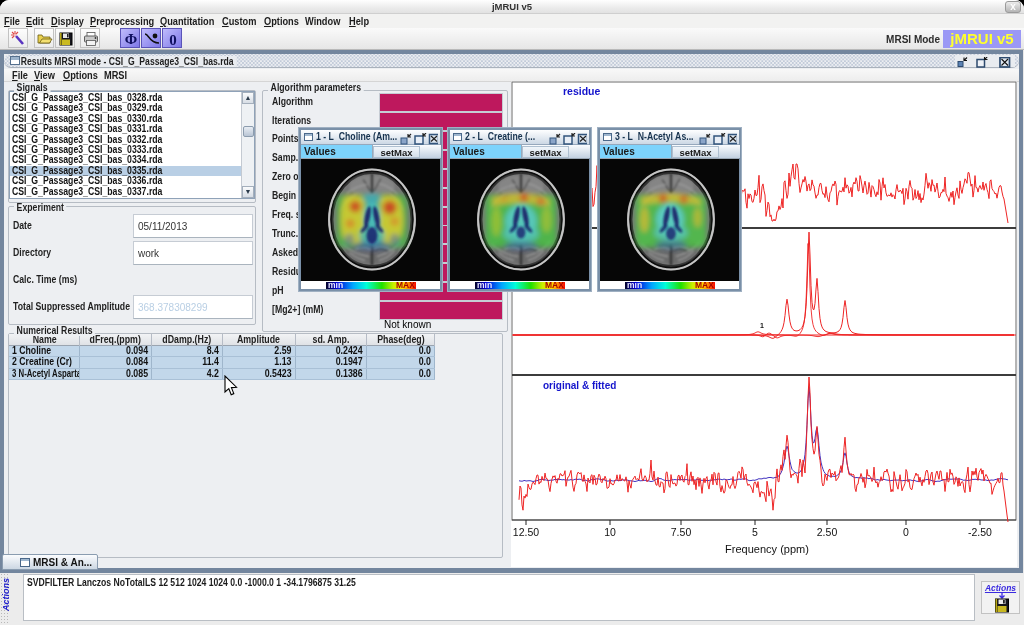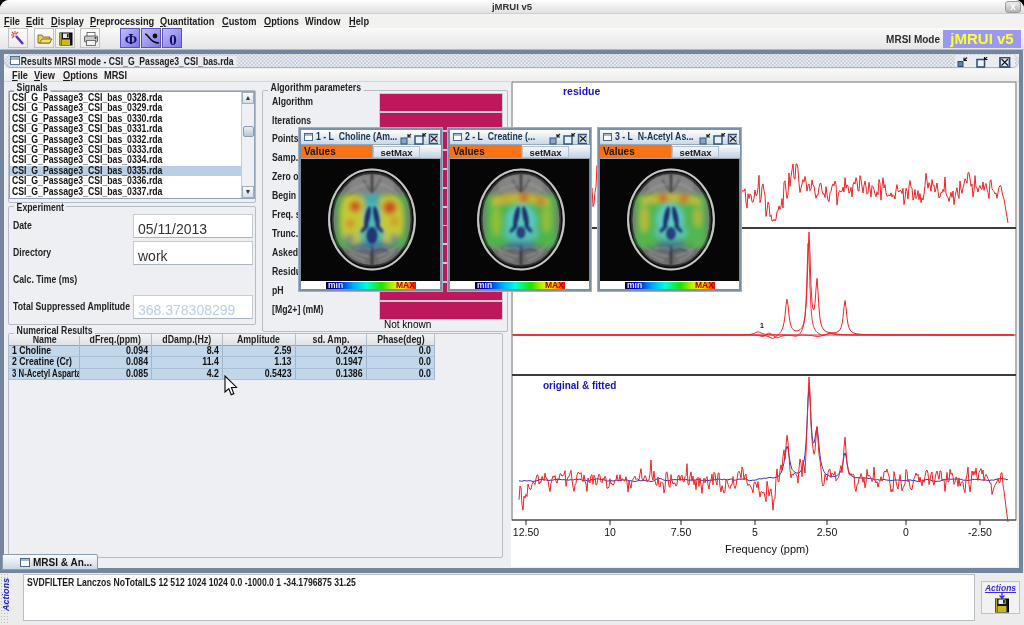--- a/index.html
+++ b/index.html
@@ -30,34 +30,34 @@
 #content { position:absolute; left:0; top:28px; width:1015px; height:486px; background:#edeff2; }
 .group { position:absolute; border:1px solid #b6bcc4; border-radius:2px; }
 .gtitle { position:absolute; top:-8px; left:5px; background:#edeff2; font-size:10px; font-weight:bold; color:#1f1f1f; padding:0 3px; line-height:10px; z-index:2; }
 #siglist { position:absolute; left:0px; top:0px; width:246px; height:108px; background:#fff; border:1px solid #8fa2b8; overflow:hidden; padding-top:1px; }
 .li { height:10.4px; font-size:10px; font-weight:bold; color:#141414; padding-left:2px; white-space:nowrap; line-height:10.4px; }
 .li.sel { background:#b9cfe5; }
 #sigscroll { position:absolute; right:0px; top:0px; width:13px; height:106px; background:#eef1f4; border-left:1px solid #c4cad2; }
 .sbtn { position:absolute; left:0; width:12px; height:12px; background:linear-gradient(#fafbfc,#d7dde5); border:1px solid #a4afbc; text-align:center; line-height:10px; font-size:7px; color:#2a3a4a; }
 #sthumb { position:absolute; left:0.5px; top:34px; width:11px; height:11px; background:linear-gradient(#e8edf4,#b9c5d4); border:1px solid #8c9cae; border-radius:2px; }
 .elab { position:absolute; left:9px; font-size:10px; font-weight:bold; color:#1f1f1f; }
-.efield { position:absolute; left:129px; width:120px; height:24px; background:#fff; border:1px solid #c6ccd4; border-bottom:1px solid #aab4be; font-size:14px; padding:6px 0 0 4px; }
+.efield { position:absolute; left:129px; width:120px; height:24px; background:#fff; border:1px solid #c6ccd4; border-bottom:1px solid #aab4be; font-size:10px; padding:6px 0 0 4px; }
 .alab { position:absolute; left:9px; font-size:10px; font-weight:bold; color:#1f1f1f; }
 .afield { position:absolute; left:116px; width:124px; height:17px; background:#be185d; border:1px solid #c6ccd4; font-size:10px; padding:17px 0 0 4px; white-space:nowrap; }
 .thead { display:flex; height:12px; background:linear-gradient(#f2f3f5,#dfe2e6); border-bottom:1px solid #9aa4b0; }
 .th { font-size:10px; font-weight:bold; color:#222; text-align:center; border-right:1px solid #b6bcc6; line-height:11px; height:12px; }
 .trow { display:flex; height:11.4px; background:#c2d7ea; border-bottom:1px solid #a9c0d6; }
 .td { font-size:10px; font-weight:bold; color:#111; border-right:1px solid #9fb6cc; line-height:10.5px; padding:0 3px; white-space:nowrap; overflow:hidden; }
 .bwin { position:absolute; width:143px; height:163px; background:#e8edf3; border:2px solid #7a90a8; box-shadow:0 0 0 1px #9fb0c2; }
 .btitle { position:absolute; left:0; top:0; width:139px; height:15px; background:linear-gradient(#fdfeff,#ccd8e5); border-bottom:1px solid #96a8bc; }
 .btitle .btxt { position:absolute; left:15px; top:1px; font-size:10px; font-weight:bold; color:#16324e; }
 .bicon { position:absolute; left:3px; top:3px; width:9px; height:8px; background:#fff; border:1px solid #4a688a; }
 .bicon::before { content:''; position:absolute; left:0; top:0; width:7px; height:2px; background:#a0b8d0; }
 .bbtns { position:absolute; right:2px; top:1px; }
-.bvalues { position:absolute; left:0; top:15px; width:139px; height:14px; background:#f97316; border-bottom:1px solid #9aa6b4; }
+.bvalues { position:absolute; left:0; top:15px; width:139px; height:14px; background:#7dd3fc; border-bottom:1px solid #9aa6b4; }
 .bvalues > span:first-child { position:absolute; left:3px; top:1px; font-size:10px; font-weight:bold; color:#1a1a1a; }
 .bvalues::after { content:''; position:absolute; left:71px; top:0; width:68px; height:13px; background:linear-gradient(#fafcfe,#c2d0e0); border-left:1px solid #9ab; }
 .setmax { position:absolute; right:20px; top:1px; width:47px; height:12px; background:linear-gradient(#f0f5fa,#d4dfea); border:1px solid #aebfd0; font-size:9.5px; font-weight:bold; color:#1a1a1a; text-align:center; line-height:11px; z-index:2; }
 .bimg { position:absolute; left:0px; top:29px; width:139px; height:122px; background:#060606; }
 .bbar { position:absolute; left:0px; top:151px; width:139px; height:8px; background:#fff; }
 .grad { position:absolute; left:25px; top:0.5px; width:90px; height:7px; background:linear-gradient(90deg,#05052a,#0000d8 12%,#00a8ff 30%,#00ffd8 45%,#20e000 62%,#c8f000 75%,#ffe000 85%,#ff7800 93%,#f80800); }
 .minlab { position:absolute; left:27px; top:-1px; font-size:8.5px; font-weight:bold; color:#e8e8ff; z-index:2; }
 .maxlab { position:absolute; left:95px; top:-1px; font-size:8.5px; font-weight:bold; color:#a80000; z-index:2; }
 #tab { position:absolute; left:2px; top:554px; width:96px; height:16px; background:linear-gradient(#fbfcfe,#ccd7e3); border:1px solid #8a9cb0; border-radius:2px 2px 0 0; }
 #tab .ti { position:absolute; left:17px; top:3px; width:10px; height:9px; background:#fff; border:1px solid #4a688a; }

